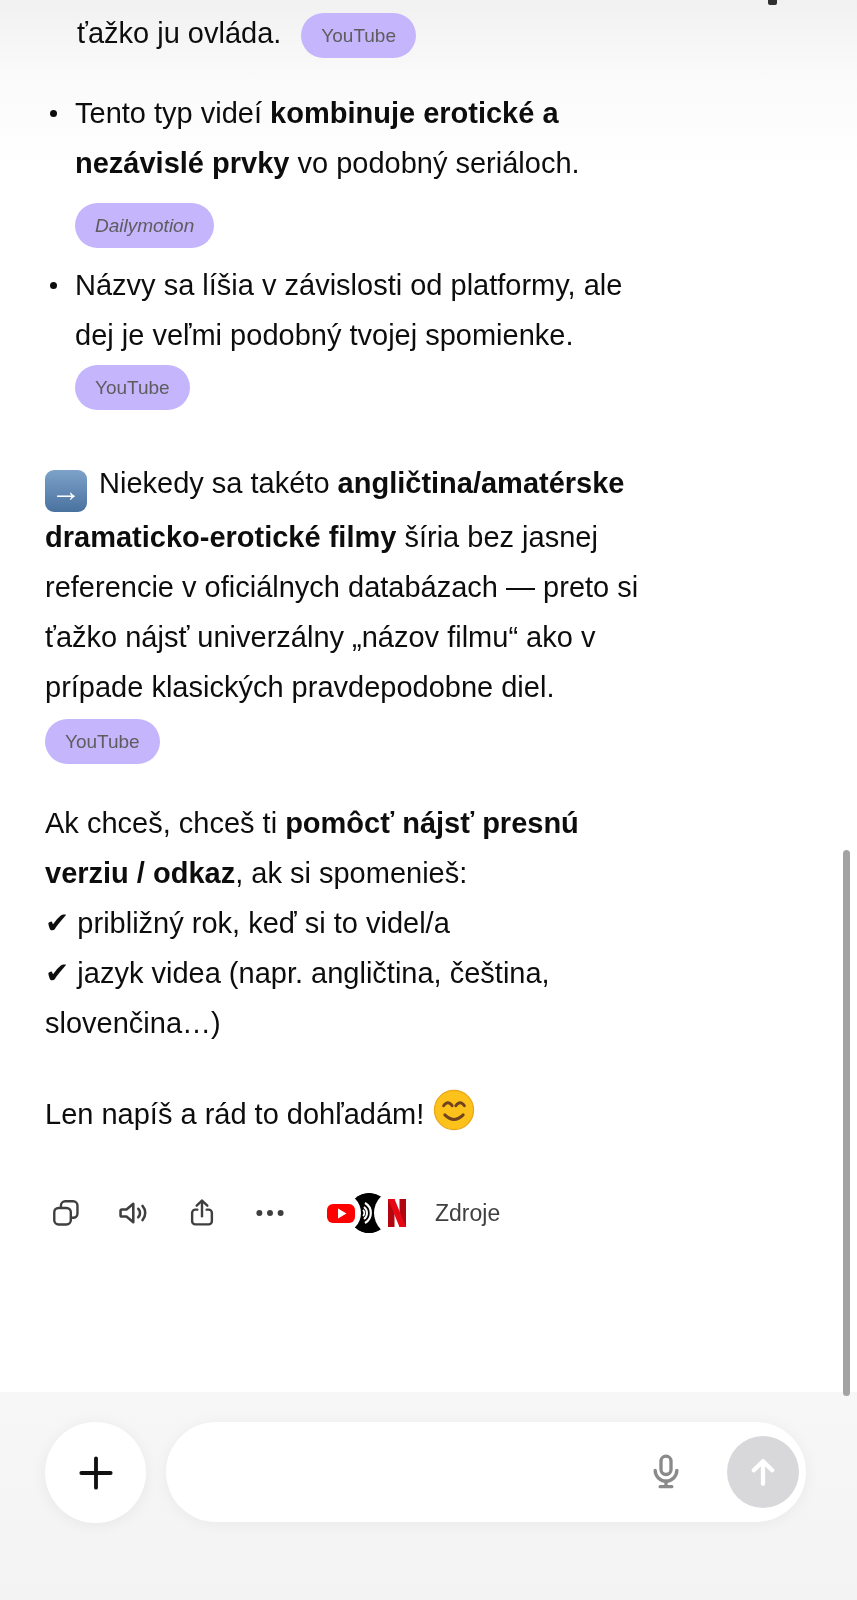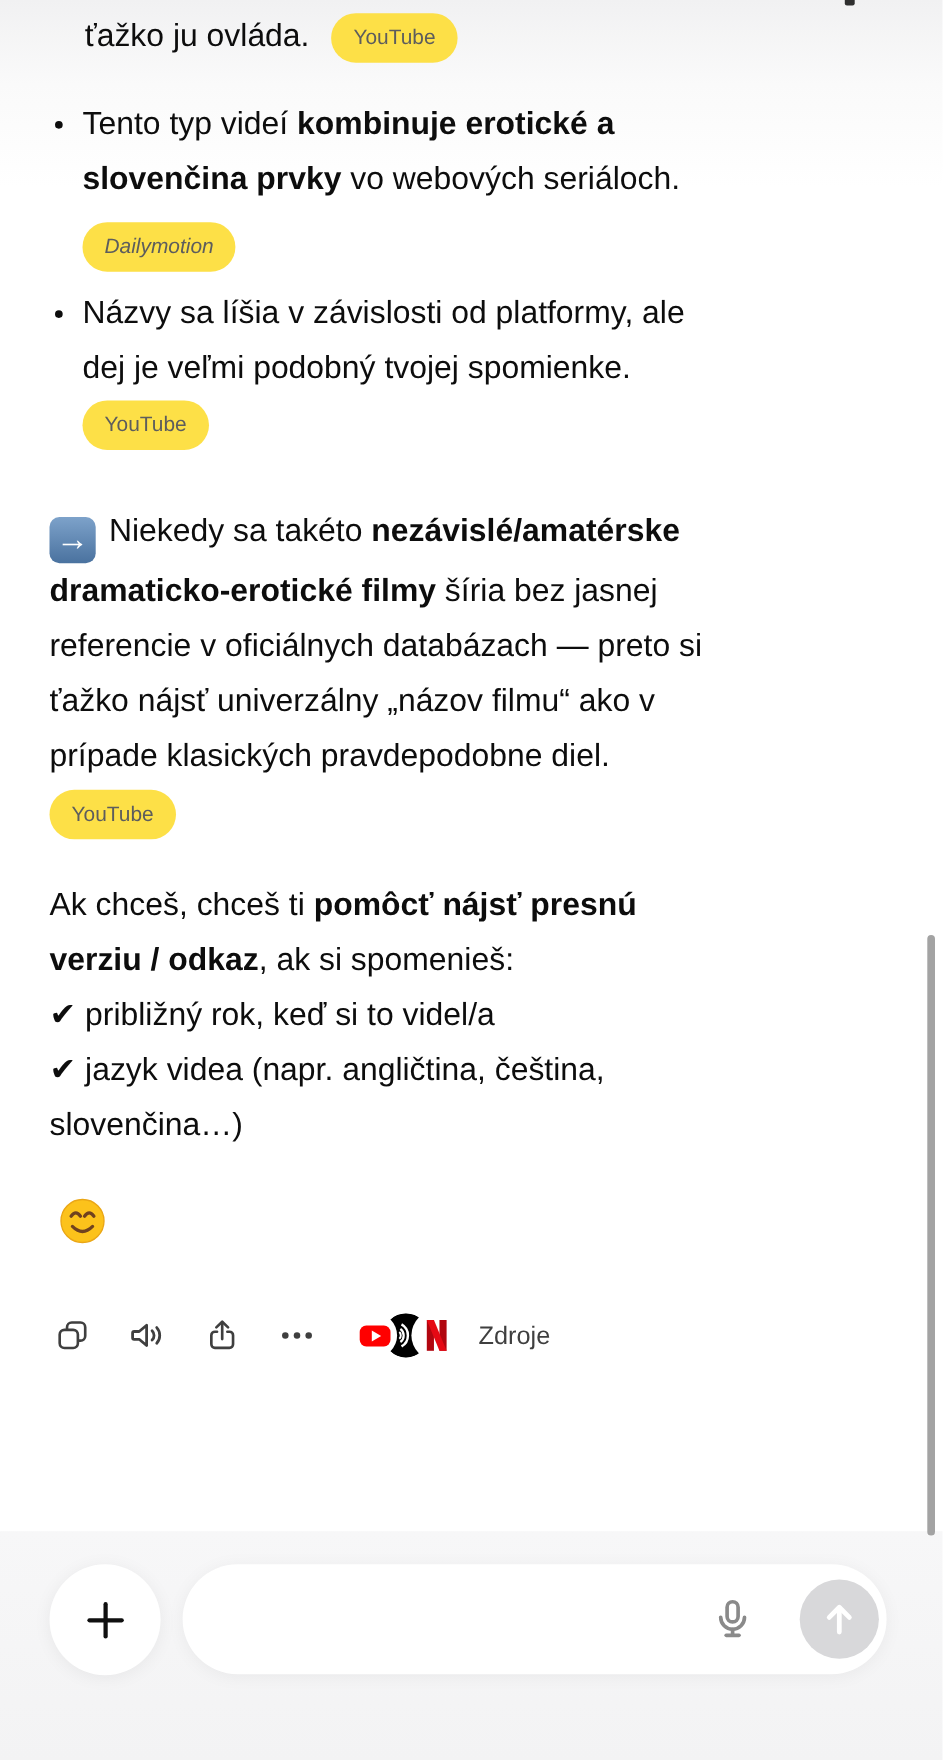--- a/index.html
+++ b/index.html
@@ -22,21 +22,21 @@
   .blk-b1{margin-top:30px;}
   .blk-b2{margin-top:10px;padding-left:30px;font-style:italic;}
   .blk-b3{margin-top:12px;}
   .blk-b4{margin-top:0;padding-left:30px;}
   .blk-b5{margin-top:40px;font-size:33px;font-weight:700;line-height:54px;}
   .blk-b6{margin-top:48px;}
   .blk-b7{margin-top:2px;}
   .blk-b8{margin-top:34px;}
   .blk-b9{margin-top:40px;}
 
-  .badge{display:inline-block;background:#fde047;color:#5d5d5d;font-size:19px;
+  .badge{display:inline-block;background:#c4b5fd;color:#5d5d5d;font-size:19px;
     height:45px;line-height:45px;padding:0 20px;border-radius:23px;vertical-align:middle;font-weight:400;text-align:right;}
   .blk-b0 .badge{margin-left:20px;}
 
   .emoji{display:inline-flex;align-items:center;justify-content:center;vertical-align:-8px;}
   .emoji svg{display:block;}
   .emoji-pushpin{width:52px;height:52px;vertical-align:-10px;margin-right:10px;}
   .emoji-arrow-right{width:42px;height:42px;margin-right:12px;border-radius:9px;
     background:linear-gradient(180deg,#7da2ca 0%,#4a729f 100%);}
   .emoji-arrow-right .glyph{color:#fff;font-size:30px;font-weight:700;line-height:1;}
   .emoji-smile{width:44px;height:44px;margin-left:8px;}
@@ -72,30 +72,30 @@
 </style>
 </head>
 <body>
 
 <div class="top-fade"></div>
 <div class="top-dot"></div>
 
 <div class="message">
   <div id="blocks">
       <div class="blk blk-b0"><span>ťažko ju ovláda.</span><span class="badge">YouTube</span></div>
-      <div class="blk bullet blk-b1"><span>Tento typ videí </span><b>kombinuje erotické a</b><br><b>slovenčina prvky</b><span> vo webových seriáloch.</span></div>
+      <div class="blk bullet blk-b1"><span>Tento typ videí </span><b>kombinuje erotické a</b><br><b>nezávislé prvky</b><span> vo podobný seriáloch.</span></div>
       <div class="blk blk-b2"><span class="badge">Dailymotion</span></div>
       <div class="blk bullet blk-b3"><span>Názvy sa líšia v závislosti od platformy, ale</span><br><span>dej je veľmi podobný tvojej spomienke.</span></div>
       <div class="blk blk-b4"><span class="badge">YouTube</span></div>
       <div class="blk blk-b6"><span class="emoji emoji-arrow-right">
   <span class="glyph">→</span>
-</span><span>Niekedy sa takéto </span><b>nezávislé/amatérske</b><br><b>dramaticko-erotické filmy</b><span> šíria bez jasnej</span><br><span>referencie v oficiálnych databázach — preto si</span><br><span>ťažko nájsť univerzálny „názov filmu“ ako v</span><br><span>prípade klasických pravdepodobne diel.</span></div>
+</span><span>Niekedy sa takéto </span><b>angličtina/amatérske</b><br><b>dramaticko-erotické filmy</b><span> šíria bez jasnej</span><br><span>referencie v oficiálnych databázach — preto si</span><br><span>ťažko nájsť univerzálny „názov filmu“ ako v</span><br><span>prípade klasických pravdepodobne diel.</span></div>
       <div class="blk blk-b7"><span class="badge">YouTube</span></div>
       <div class="blk blk-b8"><span>Ak chceš, chceš ti </span><b>pomôcť nájsť presnú</b><br><b>verziu / odkaz</b><span>, ak si spomenieš:</span><br><span>✔ približný rok, keď si to videl/a</span><br><span>✔ jazyk videa (napr. angličtina, čeština,</span><br><span>slovenčina…)</span><br></div>
-      <div class="blk blk-b9"><span class="emoji emoji-smile">
+      <div class="blk blk-b9"><span>Len napíš a rád to dohľadám!</span><span class="emoji emoji-smile">
   <svg viewBox="0 0 36 36" width="44" height="44">
     <circle cx="18" cy="18" r="16" fill="#fcc21b"></circle>
     <circle cx="18" cy="18" r="16" fill="none" stroke="#eaa615" stroke-width="1"></circle>
     <path d="M9.5 14.5 q3.5 -5 7 0" fill="none" stroke="#70421f" stroke-width="2.4" stroke-linecap="round"></path>
     <path d="M19.5 14.5 q3.5 -5 7 0" fill="none" stroke="#70421f" stroke-width="2.4" stroke-linecap="round"></path>
     <path d="M10.5 22 q7.5 7.5 15 0" fill="none" stroke="#70421f" stroke-width="2.4" stroke-linecap="round"></path>
   </svg>
 </span></div>
     </div>
 

